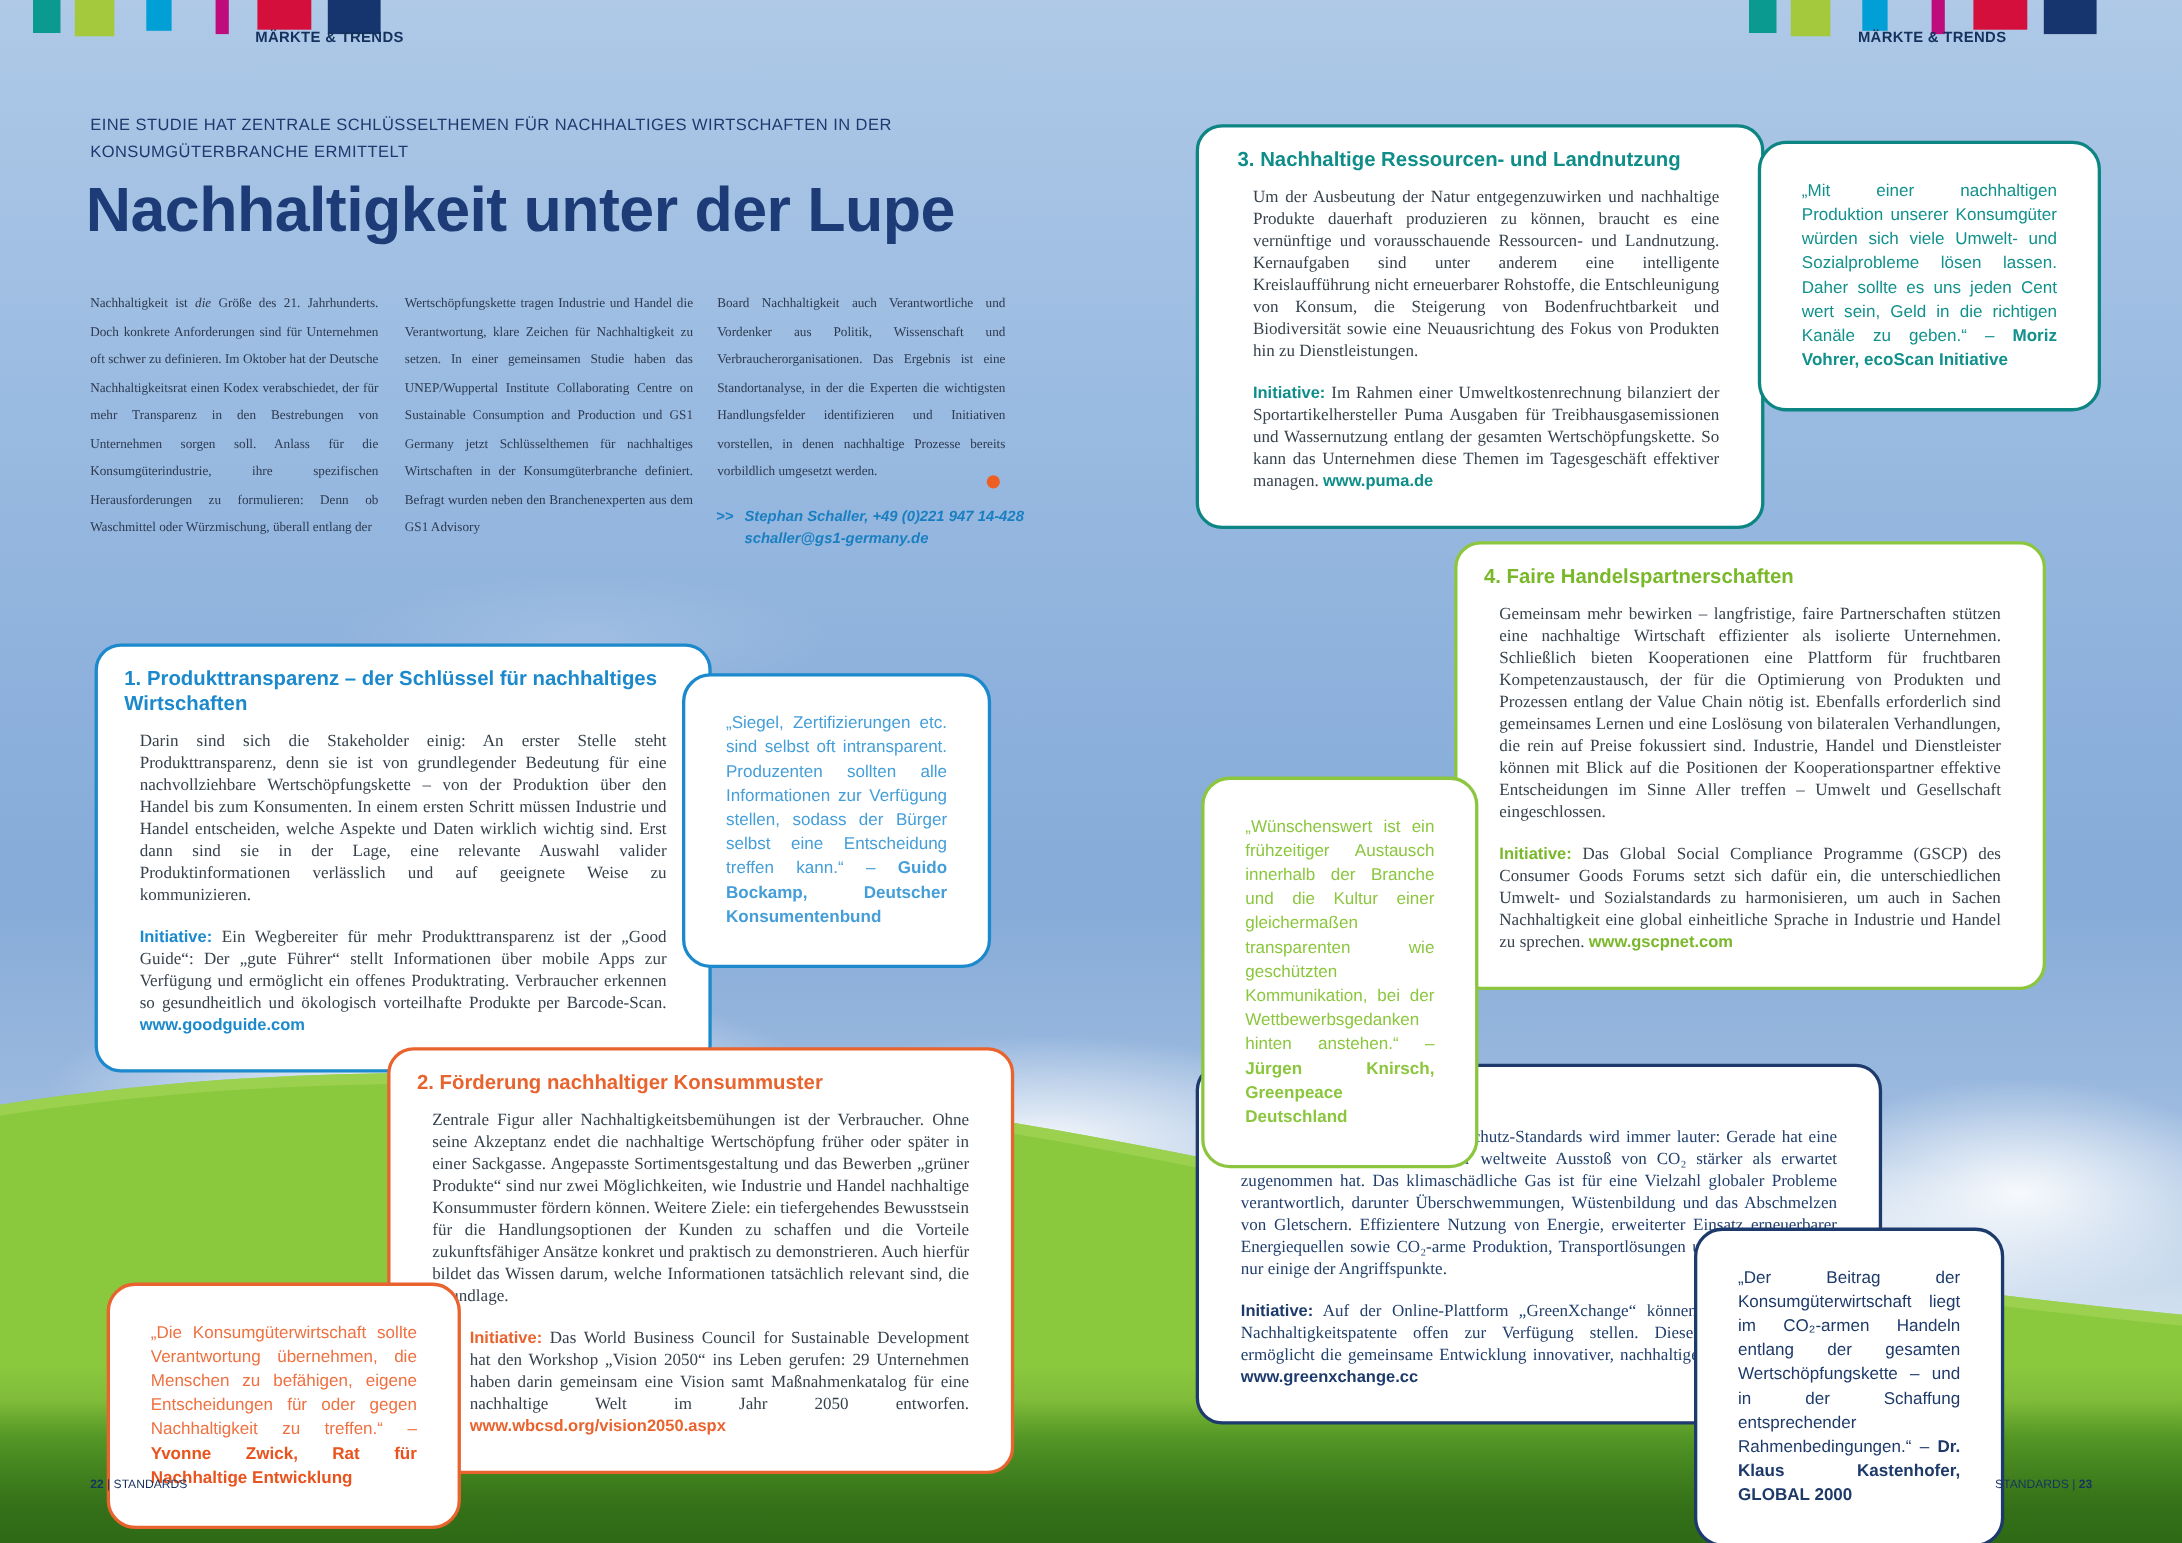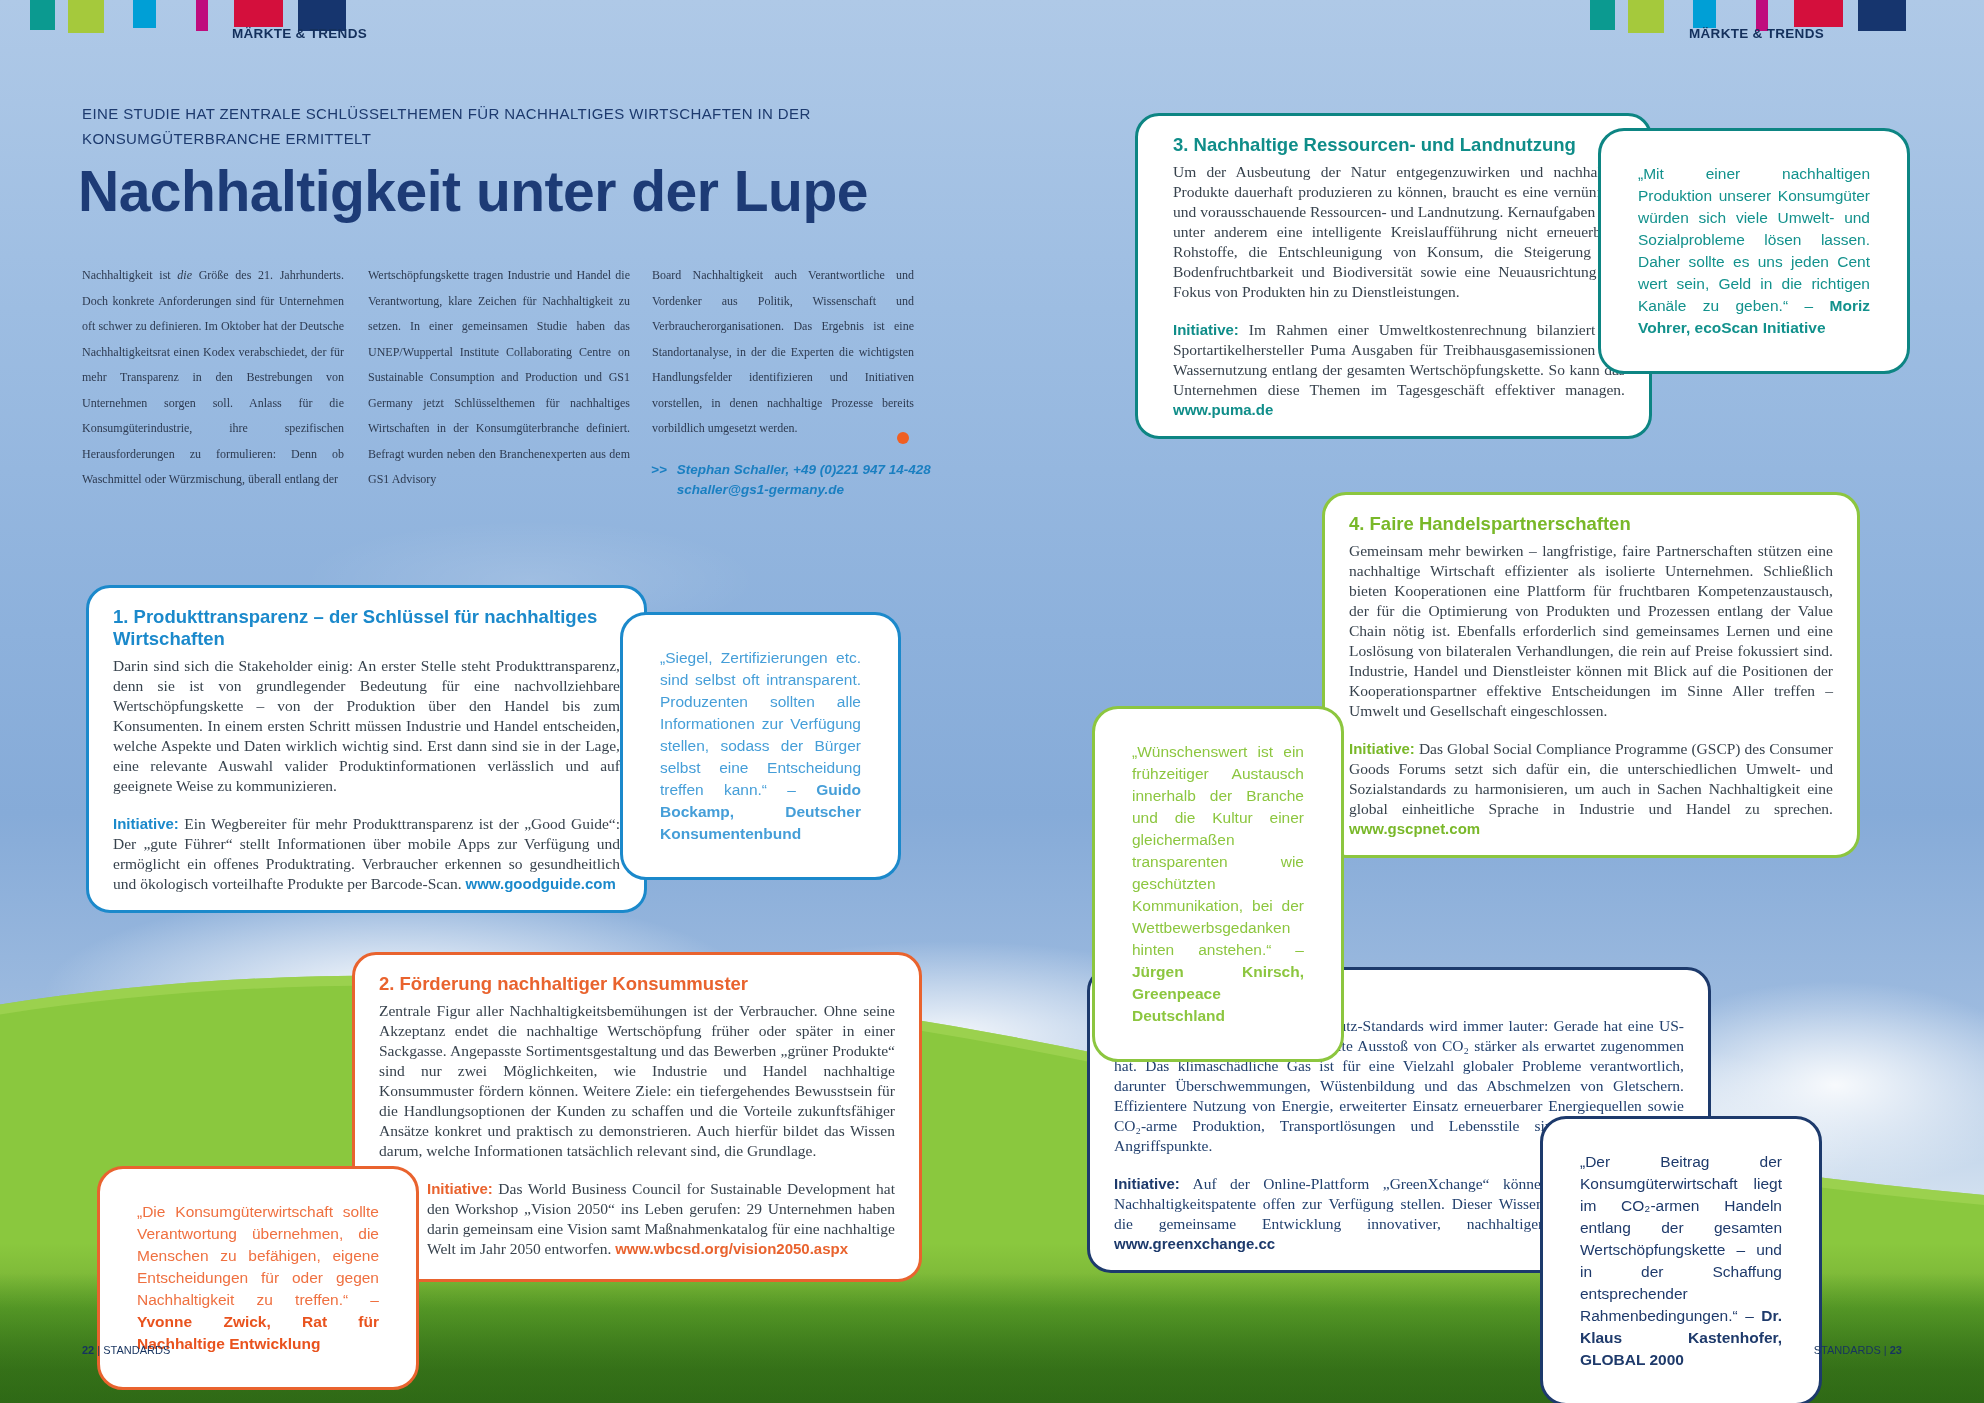--- a/index.html
+++ b/index.html
@@ -20,21 +20,21 @@
   .icol{position:absolute;top:263px;width:262px;font-family:Liberation Serif, serif;
         font-size:12px;line-height:25.5px;color:#2d3a50;text-align:justify;}
   .icol em{font-style:italic;}
   .end-dot{position:absolute;left:897px;top:432px;width:12px;height:12px;border-radius:50%;background:#f05f22;}
   .contact{position:absolute;left:651px;top:460px;color:#1a7fc1;font-style:italic;font-weight:bold;
            font-size:13.5px;line-height:20px;display:flex;gap:10px;}
   
   .cbox{position:absolute;background:#fff;border-radius:24px;padding:18px 24px 16px 24px;
         box-sizing:border-box;z-index:2;}
   .cbox .box-title{margin:0 0 6px 0;font-size:18.5px;font-weight:bold;}
-  .cbox .body{margin:0;font-family:"Liberation Serif",serif;font-size:15.5px;line-height:20px;
+  .cbox .body{margin:14px;font-family:"Liberation Serif",serif;font-size:15.5px;line-height:20px;
               color:#37424d;text-align:justify;}
   .cbox .init{margin-top:18px;}
   .init-label{font-family:"Liberation Sans",sans-serif;font-weight:bold;font-size:15px;}
   .link{font-family:"Liberation Sans",sans-serif;font-weight:bold;font-size:15px;text-decoration:none;cursor:pointer;}
   
   .accent-blue{border:3.5px solid #1b89cb;} .accent-blue .box-title,.accent-blue .init-label,.accent-blue .link{color:#1b89cb;}
   .accent-teal{border:3.5px solid #0d8583;} .accent-teal .box-title,.accent-teal .init-label,.accent-teal .link{color:#0f8d89;}
   .accent-green{border:3.5px solid #8cc63f;} .accent-green .box-title,.accent-green .init-label,.accent-green .link{color:#79b829;}
   .accent-orange{border:3.5px solid #e9632e;} .accent-orange .box-title,.accent-orange .init-label,.accent-orange .link{color:#e9632e;}
   .accent-navy{border:3.5px solid #1d3a6c;} .accent-navy .box-title,.accent-navy .init-label,.accent-navy .link{color:#1d3a6c;}
@@ -131,21 +131,21 @@
       <span>Ein Wegbereiter für mehr Produkttransparenz ist der „Good Guide“: Der „gute Führer“ stellt Informationen über mobile Apps zur Verfügung und ermöglicht ein offenes Produktrating. Verbraucher erkennen so gesundheitlich und ökologisch vorteilhafte Produkte per Barcode-Scan.</span>
       <a class="link">www.goodguide.com</a>
     </p>
   </section>
 
   <aside class="qbox q-blue" style="left:620px;top:612px;width:281px;">
     <p><span>„Siegel, Zertifizierungen etc. sind selbst oft intransparent. Produzenten sollten alle Informationen zur Verfügung stellen, sodass der Bürger selbst eine Entscheidung treffen kann.“ –</span>
     <strong>Guido Bockamp, Deutscher Konsumentenbund</strong></p>
   </aside>
 
-  <section class="cbox accent-teal" style="left:1135px;top:113px;width:517px;min-height:287px;padding-left:35px;">
+  <section class="cbox accent-teal" style="left:1087px;top:113px;width:517px;min-height:287px;padding-left:35px;">
     <h3 class="box-title">3. Nachhaltige Ressourcen- und Landnutzung</h3>
     <p class="body">Um der Ausbeutung der Natur entgegenzuwirken und nachhaltige Produkte dauerhaft produzieren zu können, braucht es eine vernünftige und vorausschauende Ressourcen- und Landnutzung. Kernaufgaben sind unter anderem eine intelligente Kreislaufführung nicht erneuerbarer Rohstoffe, die Entschleunigung von Konsum, die Steigerung von Bodenfruchtbarkeit und Biodiversität sowie eine Neuausrichtung des Fokus von Produkten hin zu Dienstleistungen.</p>
     <p class="body init">
       <span class="init-label">Initiative:</span>
       <span>Im Rahmen einer Umweltkostenrechnung bilanziert der Sportartikelhersteller Puma Ausgaben für Treibhausgasemissionen und Wassernutzung entlang der gesamten Wertschöpfungskette. So kann das Unternehmen diese Themen im Tagesgeschäft effektiver managen.</span>
       <a class="link">www.puma.de</a>
     </p>
   </section>
 
   <aside class="qbox q-teal" style="left:1598px;top:128px;width:312px;">

